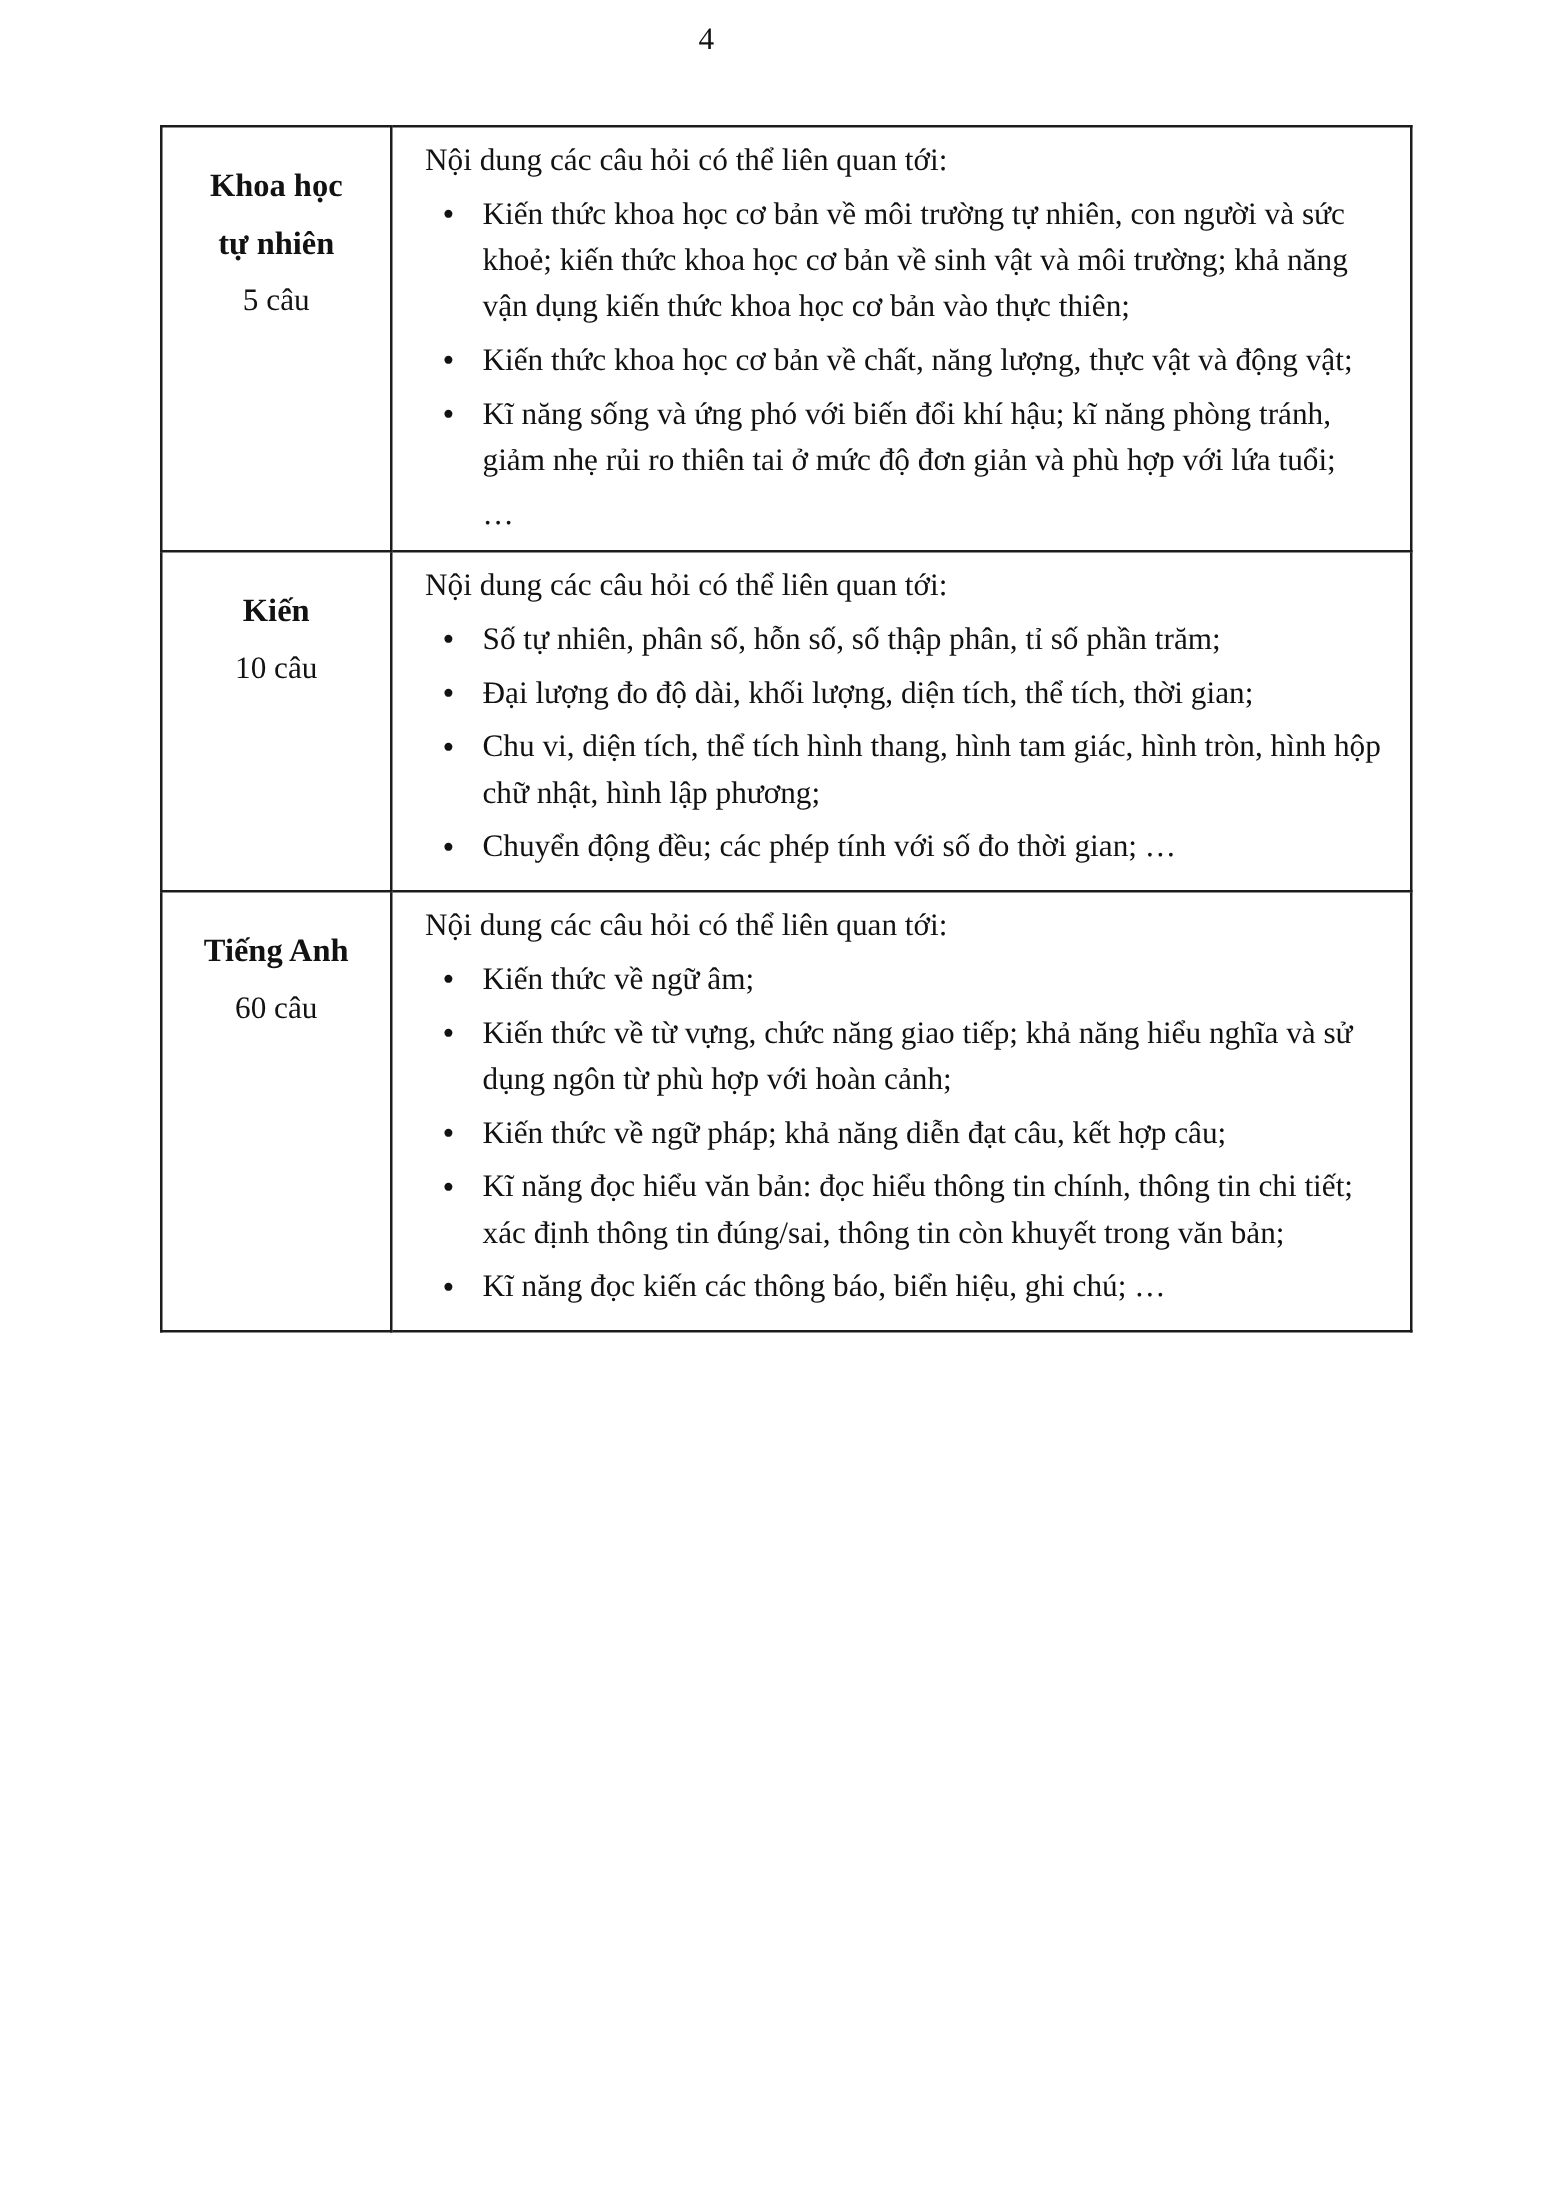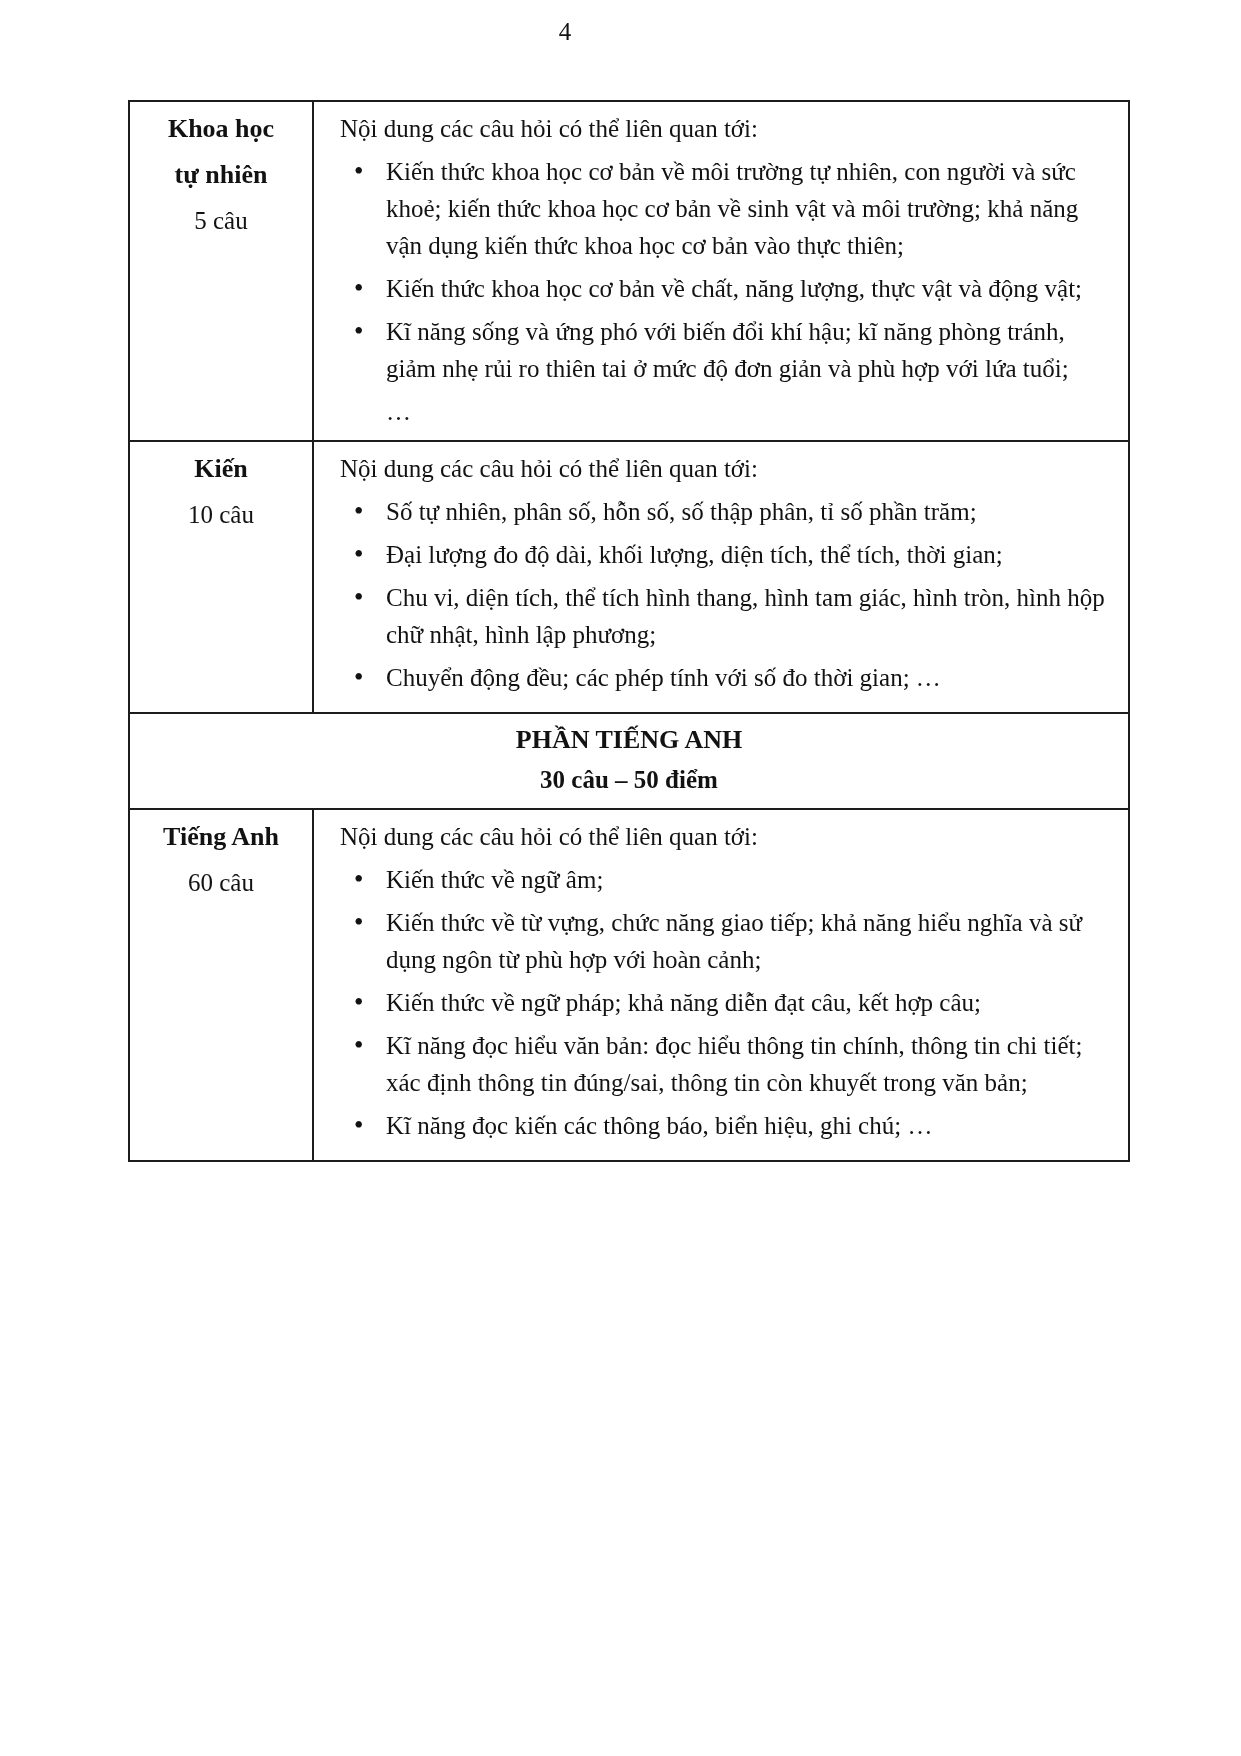--- a/index.html
+++ b/index.html
@@ -52,21 +52,21 @@
   }
   .hdr-sub {
     font-weight: bold;
     font-size: 25px;
     line-height: 40px;
   }
 
   td.subject-cell {
     vertical-align: bottom;
     text-align: center;
-    padding: 4px 6px 44px 6px;
+    padding: 24px 6px 44px 6px;
   }
   .subject-name {
     font-weight: bold;
     font-size: 26px;
     line-height: 46px;
   }
   .subject-count {
     font-size: 25px;
     line-height: 46px;
   }
@@ -142,26 +142,20 @@
         <div class="intro-line">Nội dung các câu hỏi có thể liên quan tới:</div>
         <ul class="bullet-list">
           <li>Số tự nhiên, phân số, hỗn số, số thập phân, tỉ số phần trăm;</li>
           <li>Đại lượng đo độ dài, khối lượng, diện tích, thể tích, thời gian;</li>
           <li>Chu vi, diện tích, thể tích hình thang, hình tam giác, hình tròn, hình hộp chữ nhật, hình lập phương;</li>
           <li>Chuyển động đều; các phép tính với số đo thời gian; …</li>
         </ul>
       </td>
     </tr>
 
-    <tr>
-      <td colspan="2" class="hdr-cell">
-        <div class="hdr-title">PHẦN TIẾNG ANH</div>
-        <div class="hdr-sub">30 câu – 50 điểm</div>
-      </td>
-    </tr>
 
     <tr>
       <td class="subject-cell">
         <div class="subject-name">Tiếng Anh</div>
         <div class="subject-count">60 câu</div>
       </td>
       <td class="content-cell">
         <div class="intro-line">Nội dung các câu hỏi có thể liên quan tới:</div>
         <ul class="bullet-list">
           <li>Kiến thức về ngữ âm;</li>

